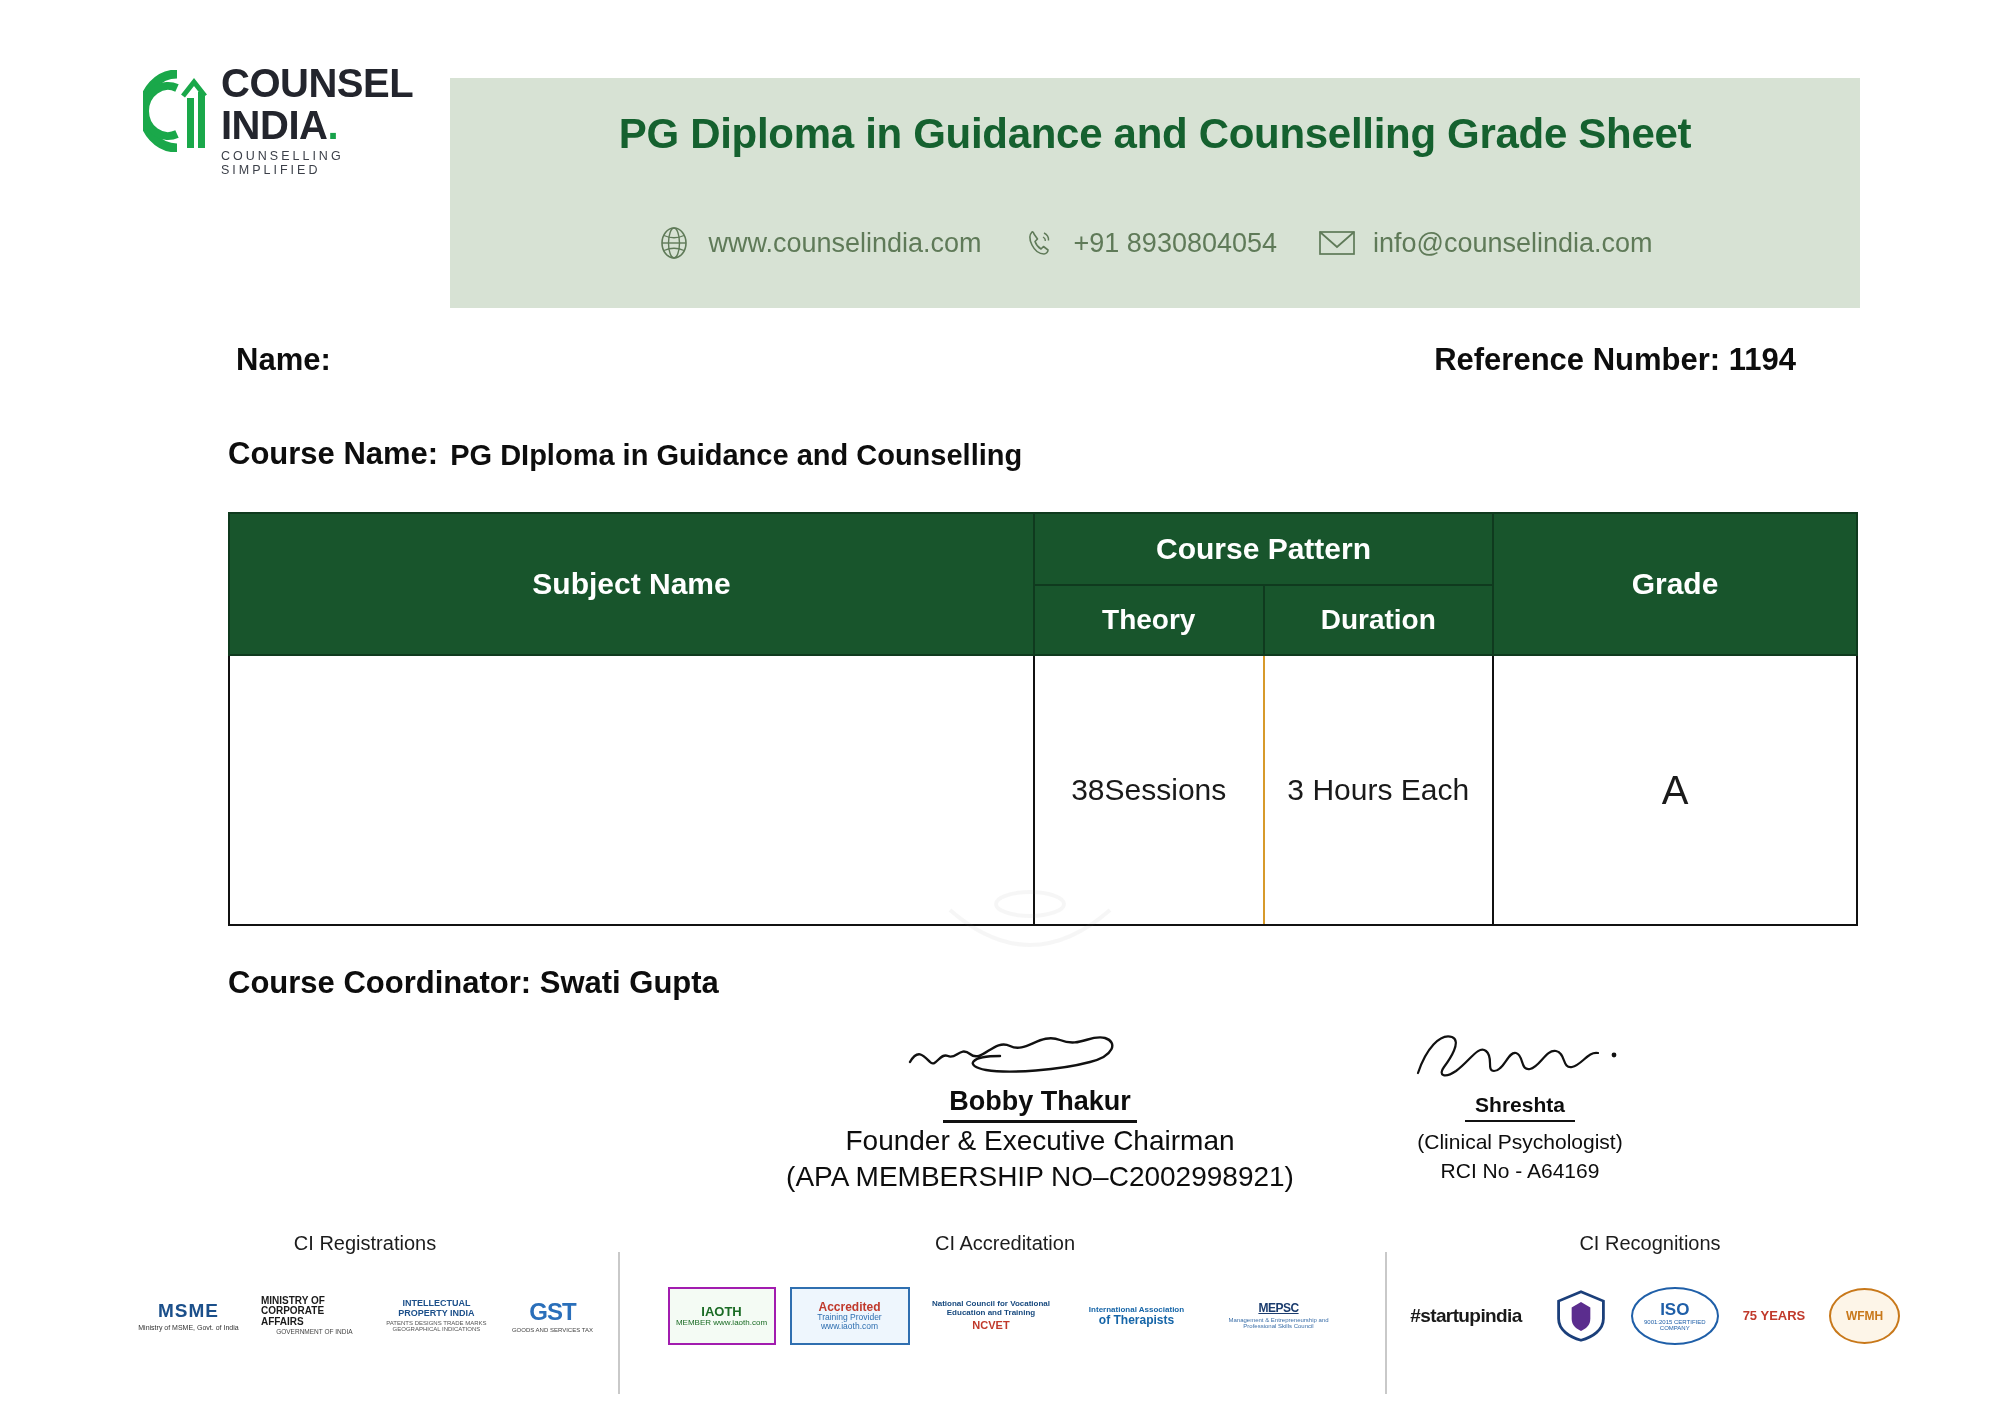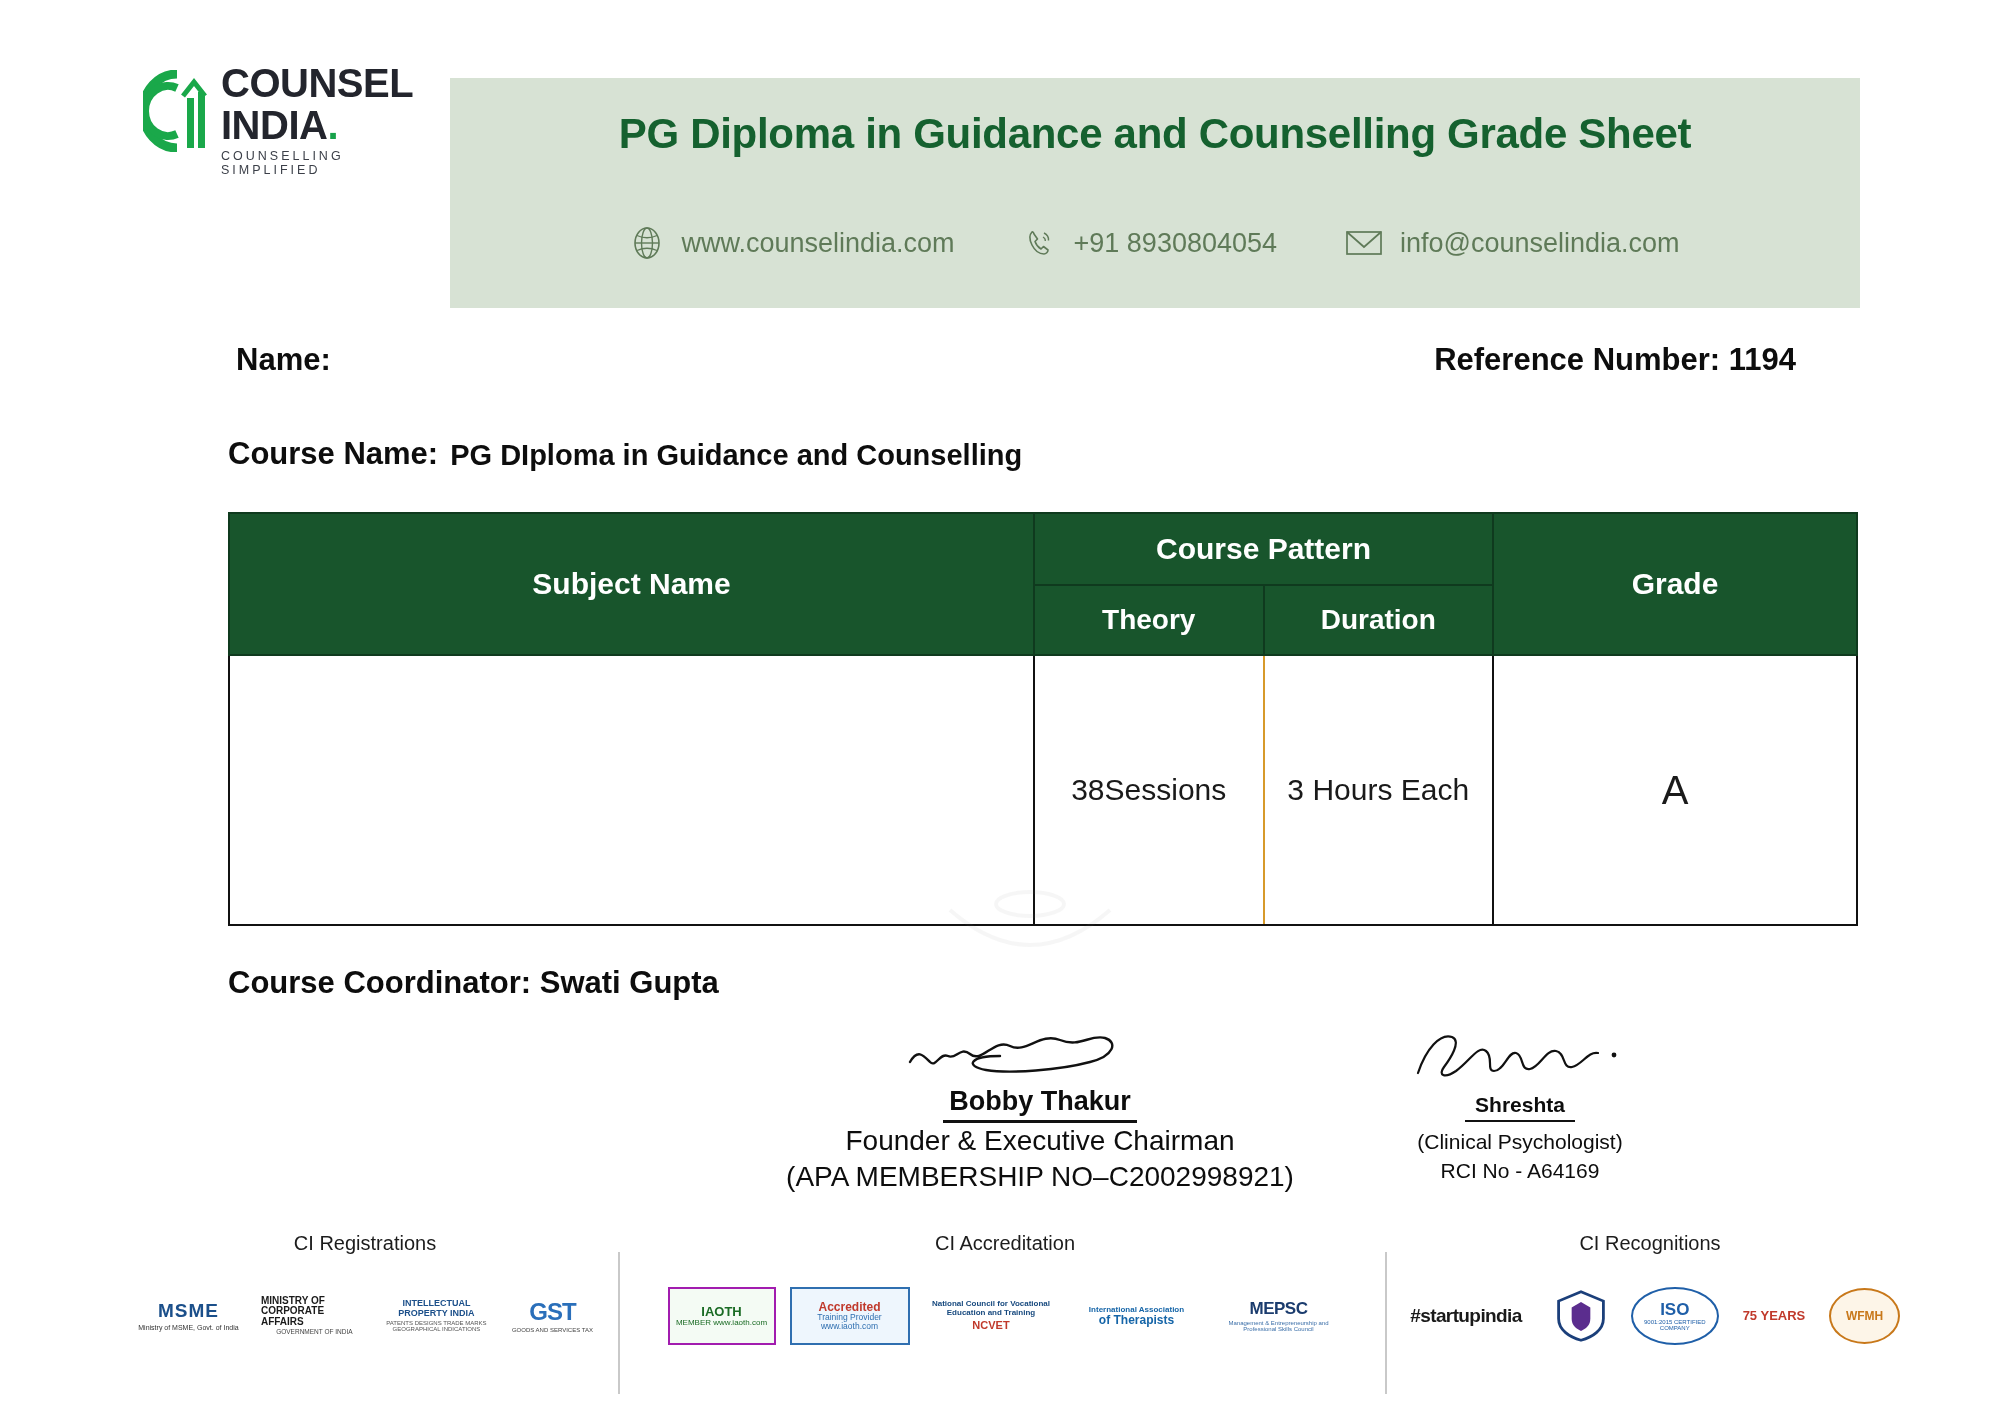--- a/index.html
+++ b/index.html
@@ -29,21 +29,21 @@
   .banner {
     position:absolute; left:450px; top:78px; width:1410px; height:230px;
     background:#d7e2d4;
   }
   .banner-title {
     position:absolute; left:0; top:32px; width:1410px; text-align:center;
     font-size:42px; font-weight:800; color:#15612f; letter-spacing:-0.3px;
   }
   .contact-row {
     position:absolute; left:0; top:130px; width:1410px; height:70px;
-    display:flex; align-items:center; justify-content:center; gap:68px;
+    display:flex; align-items:center; justify-content:center; gap:41px;
   }
   .contact-item { display:flex; align-items:center; gap:17px; }
   .contact-item .ci-label { font-size:27px; color:#5f7a58; font-weight:400; }
   .contact-item svg { display:block; }
 
   
   .name-row { position:absolute; left:236px; top:342px; width:1560px; height:40px; }
   .name-label { position:absolute; left:0; top:0; font-size:31px; font-weight:800; color:#0d0d0d; }
   .name-value { position:absolute; left:128px; top:0; font-size:31px; font-weight:700; color:#0d0d0d; }
   .ref-block { position:absolute; right:0; top:0; font-size:31px; font-weight:800; color:#0d0d0d; white-space:nowrap; }
@@ -133,21 +133,21 @@
   .b-atp { width:120px; border:2px solid #2f6fb0; background:#eef6fd; }
   .b-atp .b1 { font-size:12px; color:#c0392b; font-weight:800; }
   .b-atp .b2 { font-size:8.5px; color:#2f6fb0; }
   .b-ncvet { width:135px; }
   .b-ncvet .b1 { font-size:8px; color:#17497e; font-weight:700; }
   .b-ncvet .b2 { font-size:11px; color:#c0392b; font-weight:800; margin-top:3px; }
   .b-iat { width:128px; }
   .b-iat .b1 { font-size:8px; color:#1565a8; font-weight:700; }
   .b-iat .b2 { font-size:12px; color:#1565a8; font-weight:800; }
   .b-mepsc { width:128px; }
-  .b-mepsc .b1 { font-size:17px; color:#1b3c6e; font-weight:800; letter-spacing:-0.5px; }
+  .b-mepsc .b1 { font-size:12px; color:#1b3c6e; font-weight:800; letter-spacing:-0.5px;text-decoration:underline; }
   .b-mepsc .b2 { font-size:6px; color:#3a6ea8; margin-top:2px; }
   .b-startup { width:138px; }
   .b-startup .b1 { font-size:19px; color:#1a1a1a; font-weight:800; letter-spacing:-0.6px; }
   .b-niilm { width:74px; }
   .b-iso { width:92px; border:2px solid #1f5fa8; border-radius:50%; height:58px; }
   .b-iso .b1 { font-size:17px; color:#1f5fa8; font-weight:800; }
   .b-iso .b2 { font-size:6px; color:#1f5fa8; }
   .b-75 { width:86px; }
   .b-75 .b1 { font-size:13px; color:#c0392b; font-weight:800; }
   .b-wfmh { width:74px; border:2px solid #c8781a; border-radius:50%; height:56px; background:#fdf5e8; }

